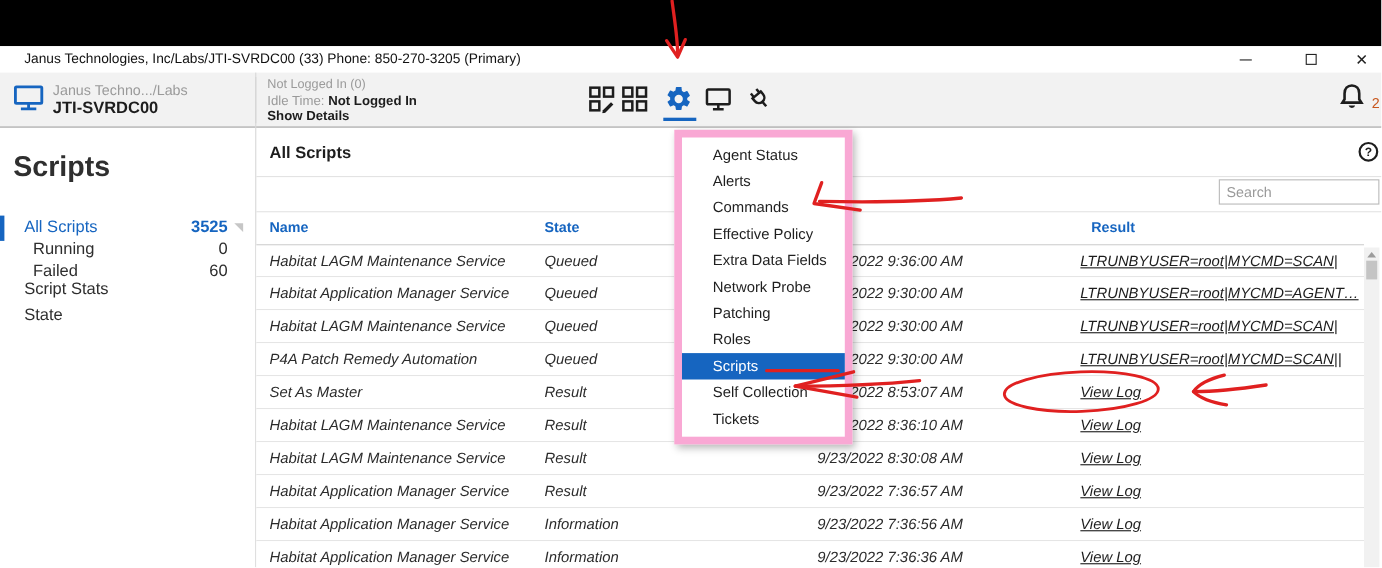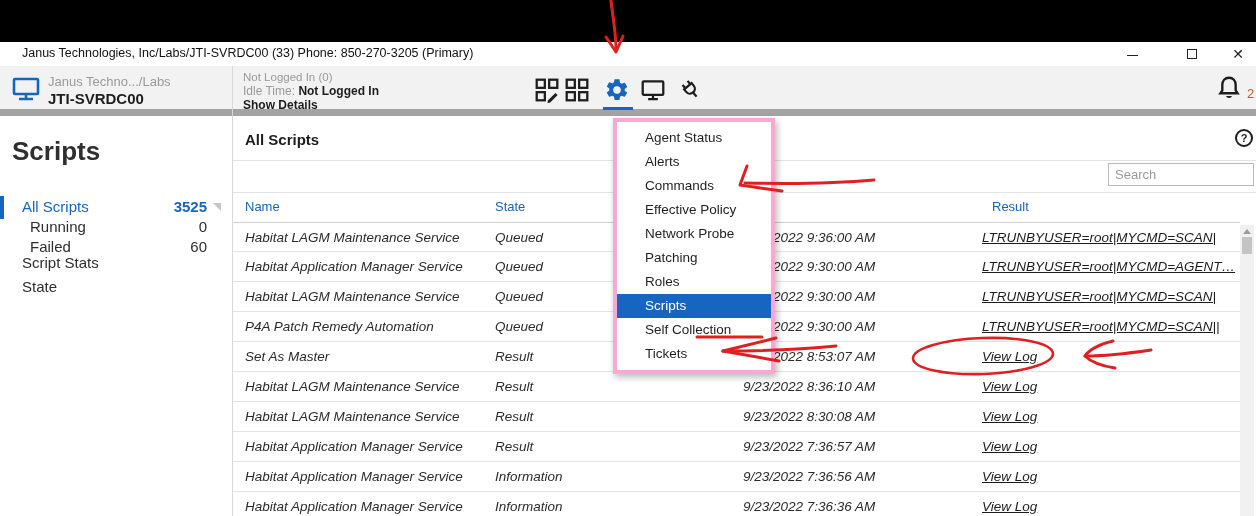--- a/index.html
+++ b/index.html
@@ -15,21 +15,21 @@
   .titlebar .title { position:absolute; left:22px; top:4px; font-size:12.5px; color:#111; }
   .win-btn { position:absolute; top:0; width:40px; height:24px; text-align:center; cursor:default; }
   .btn-min  { left:1112px; }
   .btn-max  { left:1172px; }
   .btn-close{ left:1218px; }
   .glyph-min { display:inline-block; width:11px; border-top:1.6px solid #222; margin-top:12px; }
   .glyph-max { display:inline-block; width:10px; height:10px; border:1.4px solid #222; margin-top:7px; }
   .glyph-close { font-size:14px; color:#222; line-height:24px; }
 
   
-  .header-band { position:absolute; left:0; top:66px; width:1256px; height:50px; background:#f2f2f2; border-bottom:7px solid #a3a3a3; }
+  .header-band { position:absolute; left:0; top:66px; width:1256px; height:50px; background:#f2f2f2; border-bottom:1px solid #a3a3a3; }
   .hb-monitor { position:absolute; left:12px; top:10px; }
   .hb-breadcrumb { position:absolute; left:48px; top:8px; font-size:13px; color:#9a9a9a; }
   .hb-name { position:absolute; left:48px; top:24px; font-size:15px; font-weight:700; color:#1d1d1d;text-align:right; }
   .hb-vdiv { position:absolute; left:232px; top:4px; width:1px; height:42px; background:#cfcfcf; }
   .hb-status { position:absolute; left:243px; top:4px; line-height:14px; }
   .hb-status .l1 { font-size:11.5px; color:#9a9a9a; }
   .hb-status .l2 { font-size:12px; color:#9a9a9a; }
   .hb-status .l2 b { color:#1d1d1d; }
   .hb-status .l3 { font-size:12px; font-weight:700; color:#1d1d1d; cursor:pointer; }
   .tb-icon { position:absolute; top:11px; width:26px; height:26px; cursor:pointer; }
@@ -50,38 +50,38 @@
 
   
   .main-title { position:absolute; left:245px; top:131px; font-size:15px; font-weight:700; color:#1d1d1d; }
   .hline { position:absolute; left:233px; width:1023px; height:1px; background:#e3e3e3; }
   .help-icon { position:absolute; left:1234px; top:128px; cursor:pointer; }
   .search-box { position:absolute; left:1108px; top:163px; width:146px; height:23px; border:1px solid #b9b9b9; background:#fff; font-family:"Liberation Sans",sans-serif; font-size:13px; color:#333; padding:0 6px; outline:none; }
   .search-box::placeholder { color:#9a9a9a; }
 
   
   .thead { position:absolute; left:233px; top:193px; width:1007px; height:29px; }
-  .th { position:absolute; top:6px; font-size:13px; font-weight:400; color:#1665c0; cursor:pointer; }
+  .th { position:absolute; top:6px; font-size:13px; font-weight:700; color:#1665c0; cursor:pointer; }
   .th.c0 { left:12px; } .th.c1 { left:262px; } .th.c3 { left:759px; }
   .trow { position:absolute; left:233px; width:1007px; height:30px; border-bottom:1px solid #e3e3e3; background:#fff; }
   .trow.first { border-top:1px solid #cfcfcf; }
   .td { position:absolute; top:7px; font-size:13.5px; color:#2b2b2b; white-space:nowrap;font-style:italic; }
   .td.c0 { left:12px; width:240px; overflow:hidden; }
   .td.c1 { left:262px; }
   .td.c2 { left:510px; }
   .td.c3 { left:749px; width:255px; overflow:hidden; }
   .td a, .result-link { color:#1c1c1c; text-decoration:underline; cursor:pointer; }
 
   
   .scrollbar { position:absolute; left:1240px; top:225px; width:14px; height:291px; background:#f1f1f1; }
   .sb-up { position:absolute; left:3px; top:4px; width:0; height:0; border-left:4px solid transparent; border-right:4px solid transparent; border-bottom:5px solid #9c9c9c; }
   .sb-thumb { position:absolute; left:2px; top:12px; width:10px; height:17px; background:#c4c4c4; }
 
   
-  .dropdown { position:absolute; left:613px; top:118px; width:162px; background:#fff; border:4px solid #f9a8d4; box-shadow:2px 3px 7px rgba(0,0,0,.28); padding:4px 0; z-index:30; }
+  .dropdown { position:absolute; left:613px; top:118px; width:162px; background:#fff; border:7px solid #f9a8d4; box-shadow:2px 3px 7px rgba(0,0,0,.28); padding:4px 0; z-index:30; }
   .dd-item { height:24px; line-height:24px; padding-left:28px; font-size:13.5px; color:#1f1f1f; cursor:pointer; white-space:nowrap; }
   .dd-item.selected { background:#1665c0; color:#fff; }
 
   
   .annotations { position:absolute; left:0; top:0; width:1256px; height:516px; z-index:60; pointer-events:none; }
 </style>
 </head>
 <body>
 
 <div class="stage">
@@ -251,20 +251,21 @@
   <div class="scrollbar">
     <div class="sb-up"></div>
     <div class="sb-thumb"></div>
   </div>
 
   <div class="dropdown">
     <div class="dd-item">Agent Status</div>
     <div class="dd-item">Alerts</div>
     <div class="dd-item">Commands</div>
     <div class="dd-item">Effective Policy</div>
+    <div class="dd-item">Extra Data Fields</div>
     <div class="dd-item">Network Probe</div>
     <div class="dd-item">Patching</div>
     <div class="dd-item">Roles</div>
     <div class="dd-item selected">Scripts</div>
     <div class="dd-item">Self Collection</div>
     <div class="dd-item">Tickets</div>
   </div>
 
   <svg class="annotations" viewBox="0 0 1256 516">
     <g fill="none" stroke="#e02020" stroke-width="3" stroke-linecap="round" stroke-linejoin="round">

